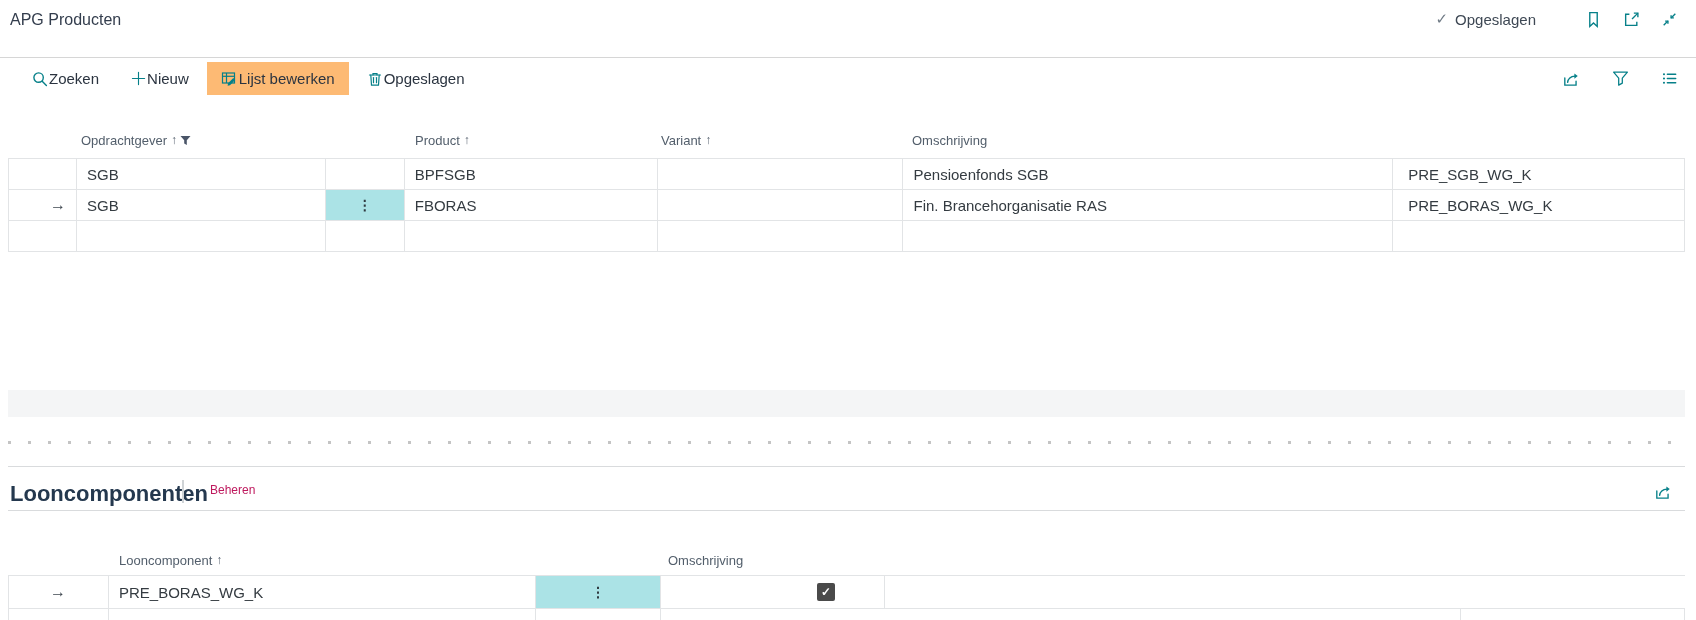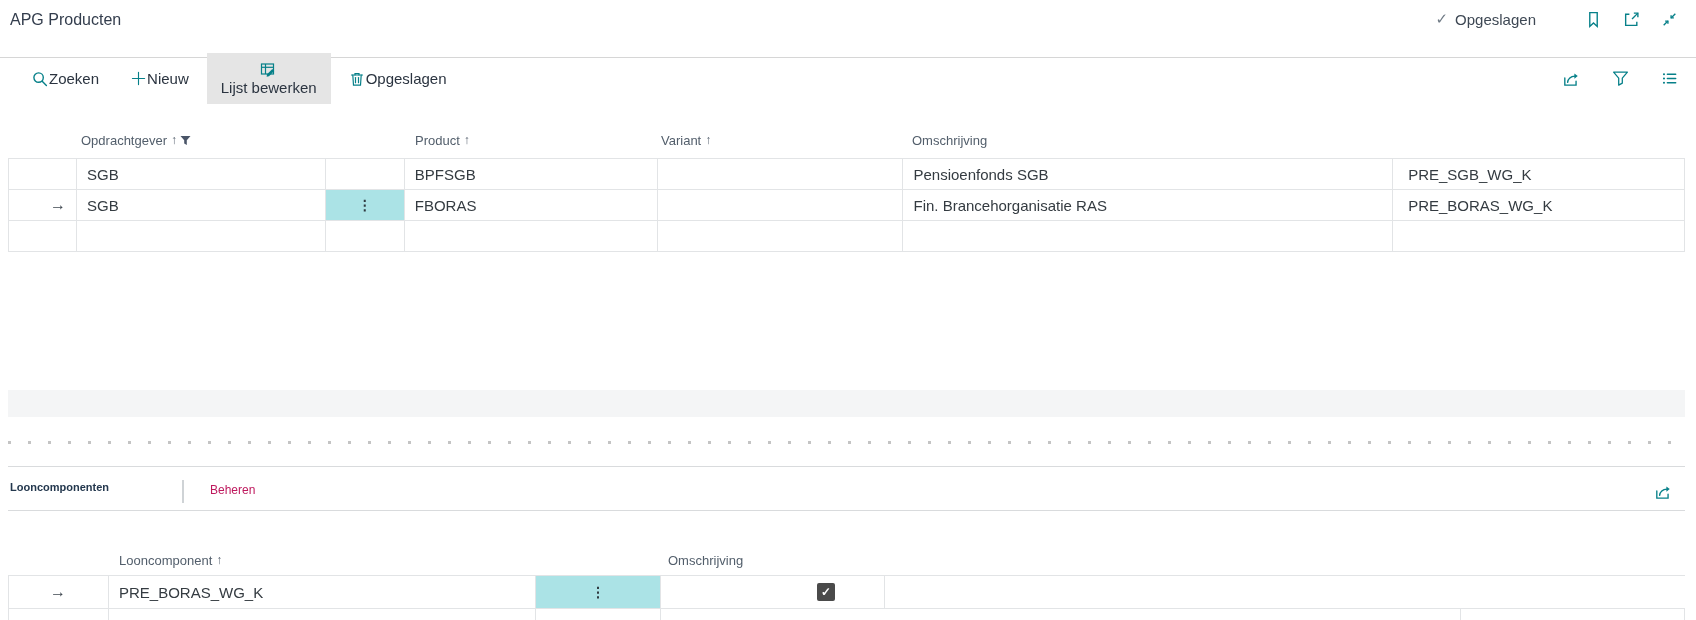--- a/index.html
+++ b/index.html
@@ -11,21 +11,21 @@
   .page-title{position:absolute;left:10px;top:11px;font-size:16px;color:#333d4d;}
   .title-right{position:absolute;right:16px;top:8px;display:flex;align-items:center;gap:16px;}
   .saved{display:flex;align-items:center;gap:7px;margin-right:30px;font-size:15px;color:#3e4854;}
   .saved .chk{color:#6f7a85;font-size:15px;}
   .iconbtn{width:22px;height:22px;display:flex;align-items:center;justify-content:center;cursor:pointer;}
   .tdiv{position:absolute;left:0;top:57px;width:100%;height:1px;background:#d6d6d6;}
 
   
   .toolbar{position:absolute;left:18px;top:58px;height:41px;display:flex;align-items:center;gap:4px;}
   .tb-item{display:flex;align-items:center;gap:1px;padding:8px 14px;font-size:15px;color:#2b3440;cursor:pointer;}
-  .tb-item.active{background:#e5e5e5;flex-direction:column;}
+  .tb-item.active{background:#fdba74;}
   .toolbar-right{position:absolute;right:16px;top:58px;height:41px;display:flex;align-items:center;gap:27px;}
 
   
   .ghead{position:absolute;left:8px;display:flex;width:1677px;height:24px;}
   .hc{display:flex;align-items:center;font-size:13px;color:#525e6b;box-sizing:border-box;white-space:nowrap;}
   .sortarrow{font-size:12px;color:#5a6572;margin-left:4px;}
   .grid{position:absolute;left:8px;width:1677px;border-top:1px solid #e2e4e6;}
   .grow{display:flex;height:31px;border-bottom:1px solid #e2e4e6;border-left:1px solid #e2e4e6;background:#fff;box-sizing:border-box;}
   .grow2{height:33px;}
   .c{border-right:1px solid #e2e4e6;display:flex;align-items:center;padding-left:10px;
@@ -40,21 +40,21 @@
   .b0{width:100px}.b1{width:427px}.b2{width:125px}.b3{width:801px}.b4{width:224px}
   .bh1{padding-left:11px}.bh3{padding-left:8px}.bh4{padding-left:5px}
   .link{color:#0e7c87;cursor:pointer;}
 
   
   .grayband{position:absolute;left:8px;top:390px;width:1677px;height:27px;background:#f4f5f6;}
   .dotline{position:absolute;left:8px;top:441px;width:1677px;height:3px;
            background-image:repeating-linear-gradient(90deg,#c4c4c4 0 3px,transparent 3px 20px);}
   .sline1{position:absolute;left:8px;top:466px;width:1677px;height:1px;background:#d9dbdd;}
   .sline2{position:absolute;left:8px;top:510px;width:1677px;height:1px;background:#d9dbdd;}
-  .part-title{position:absolute;left:10px;top:481px;font-size:11px;font-weight:bold;color:#24384e;}
+  .part-title{position:absolute;left:10px;top:481px;font-size:22px;font-weight:bold;color:#24384e;}
   .part-sep{position:absolute;left:182px;top:480px;width:2px;height:23px;background:#cfd3d6;}
   .part-menu{position:absolute;left:210px;top:483px;font-size:12px;color:#be185d;cursor:pointer;}
   .part-share{position:absolute;left:1652px;top:481px;}
 
   
   .cbwrap{padding-left:156px;}
   .cb{width:18px;height:18px;background:#4a4a4a;border-radius:2px;display:flex;align-items:center;justify-content:center;cursor:pointer;}
   .cbcheck{color:#fff;font-size:12px;font-weight:bold;line-height:1;}
 
   svg{display:block;}

